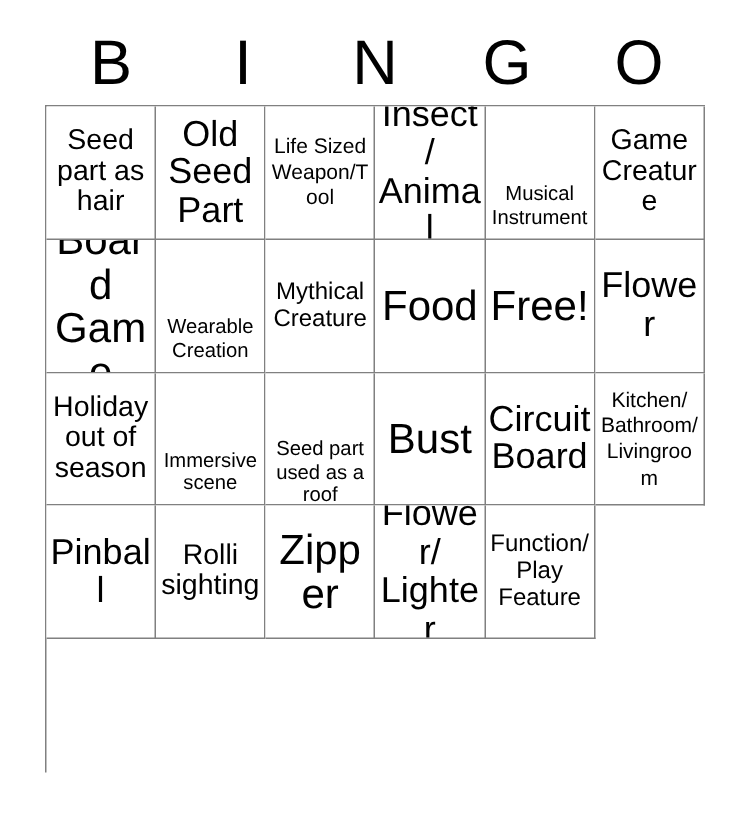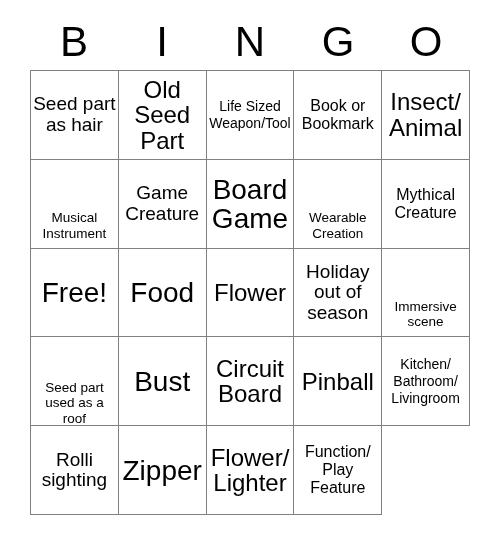--- a/index.html
+++ b/index.html
@@ -42,21 +42,21 @@
   #grid {
     position: absolute;
     left: 30px;
     top: 70px;
     width: 440px;
     height: 445px;
     border-top: 1.5px solid #808080;
     border-left: 1.5px solid #808080;
     box-sizing: border-box;
     display: grid;
-    grid-template-columns: repeat(5, 1fr);
+    grid-template-columns: repeat(6, 1fr);
     grid-template-rows: repeat(5, 1fr);
   }
   .cell {
     border-right: 1.5px solid #808080;
     border-bottom: 1.5px solid #808080;
     box-sizing: border-box;
     display: flex;
     align-items: center;
     justify-content: center;
     text-align: center;
@@ -95,69 +95,66 @@
       <div class="cell">
         <span class="cell-text fs-lg">Seed part as hair</span>
       </div>
       <div class="cell">
         <span class="cell-text fs-xl">Old Seed Part</span>
       </div>
       <div class="cell">
         <span class="cell-text fs-xs">Life Sized Weapon/Tool</span>
       </div>
       <div class="cell">
-        <span class="cell-text fs-md">Book or Bookmark</span>
-      </div>
-      <div class="cell">
         <span class="cell-text fs-xl">Insect/ Animal</span>
       </div>
       <div class="cell">
         <span class="cell-text fs-sm">Musical Instrument</span>
       </div>
       <div class="cell">
         <span class="cell-text fs-lg">Game Creature</span>
       </div>
       <div class="cell">
         <span class="cell-text fs-xxl">Board Game</span>
       </div>
       <div class="cell">
         <span class="cell-text fs-sm">Wearable Creation</span>
       </div>
       <div class="cell">
         <span class="cell-text fs-md">Mythical Creature</span>
       </div>
       <div class="cell">
-        <span class="cell-text fs-xxl">Free!</span>
+        <span class="cell-text fs-xxl">Food</span>
       </div>
       <div class="cell">
-        <span class="cell-text fs-xxl">Food</span>
+        <span class="cell-text fs-xxl">Free!</span>
       </div>
       <div class="cell">
         <span class="cell-text fs-xl">Flower</span>
       </div>
       <div class="cell">
         <span class="cell-text fs-lg">Holiday out of season</span>
       </div>
       <div class="cell">
         <span class="cell-text fs-sm">Immersive scene</span>
       </div>
       <div class="cell">
         <span class="cell-text fs-sm">Seed part used as a roof</span>
       </div>
       <div class="cell">
         <span class="cell-text fs-xxl">Bust</span>
       </div>
       <div class="cell">
         <span class="cell-text fs-xl">Circuit Board</span>
       </div>
       <div class="cell">
-        <span class="cell-text fs-xl">Pinball</span>
+        <span class="cell-text fs-xs">Kitchen/ Bathroom/ Livingroom</span>
       </div>
       <div class="cell">
-        <span class="cell-text fs-xs">Kitchen/ Bathroom/ Livingroom</span>
+        <span class="cell-text fs-xl">Pinball</span>
       </div>
       <div class="cell">
         <span class="cell-text fs-lg">Rolli sighting</span>
       </div>
       <div class="cell">
         <span class="cell-text fs-xxl">Zipper</span>
       </div>
       <div class="cell">
         <span class="cell-text fs-xl">Flower/ Lighter</span>
       </div>

